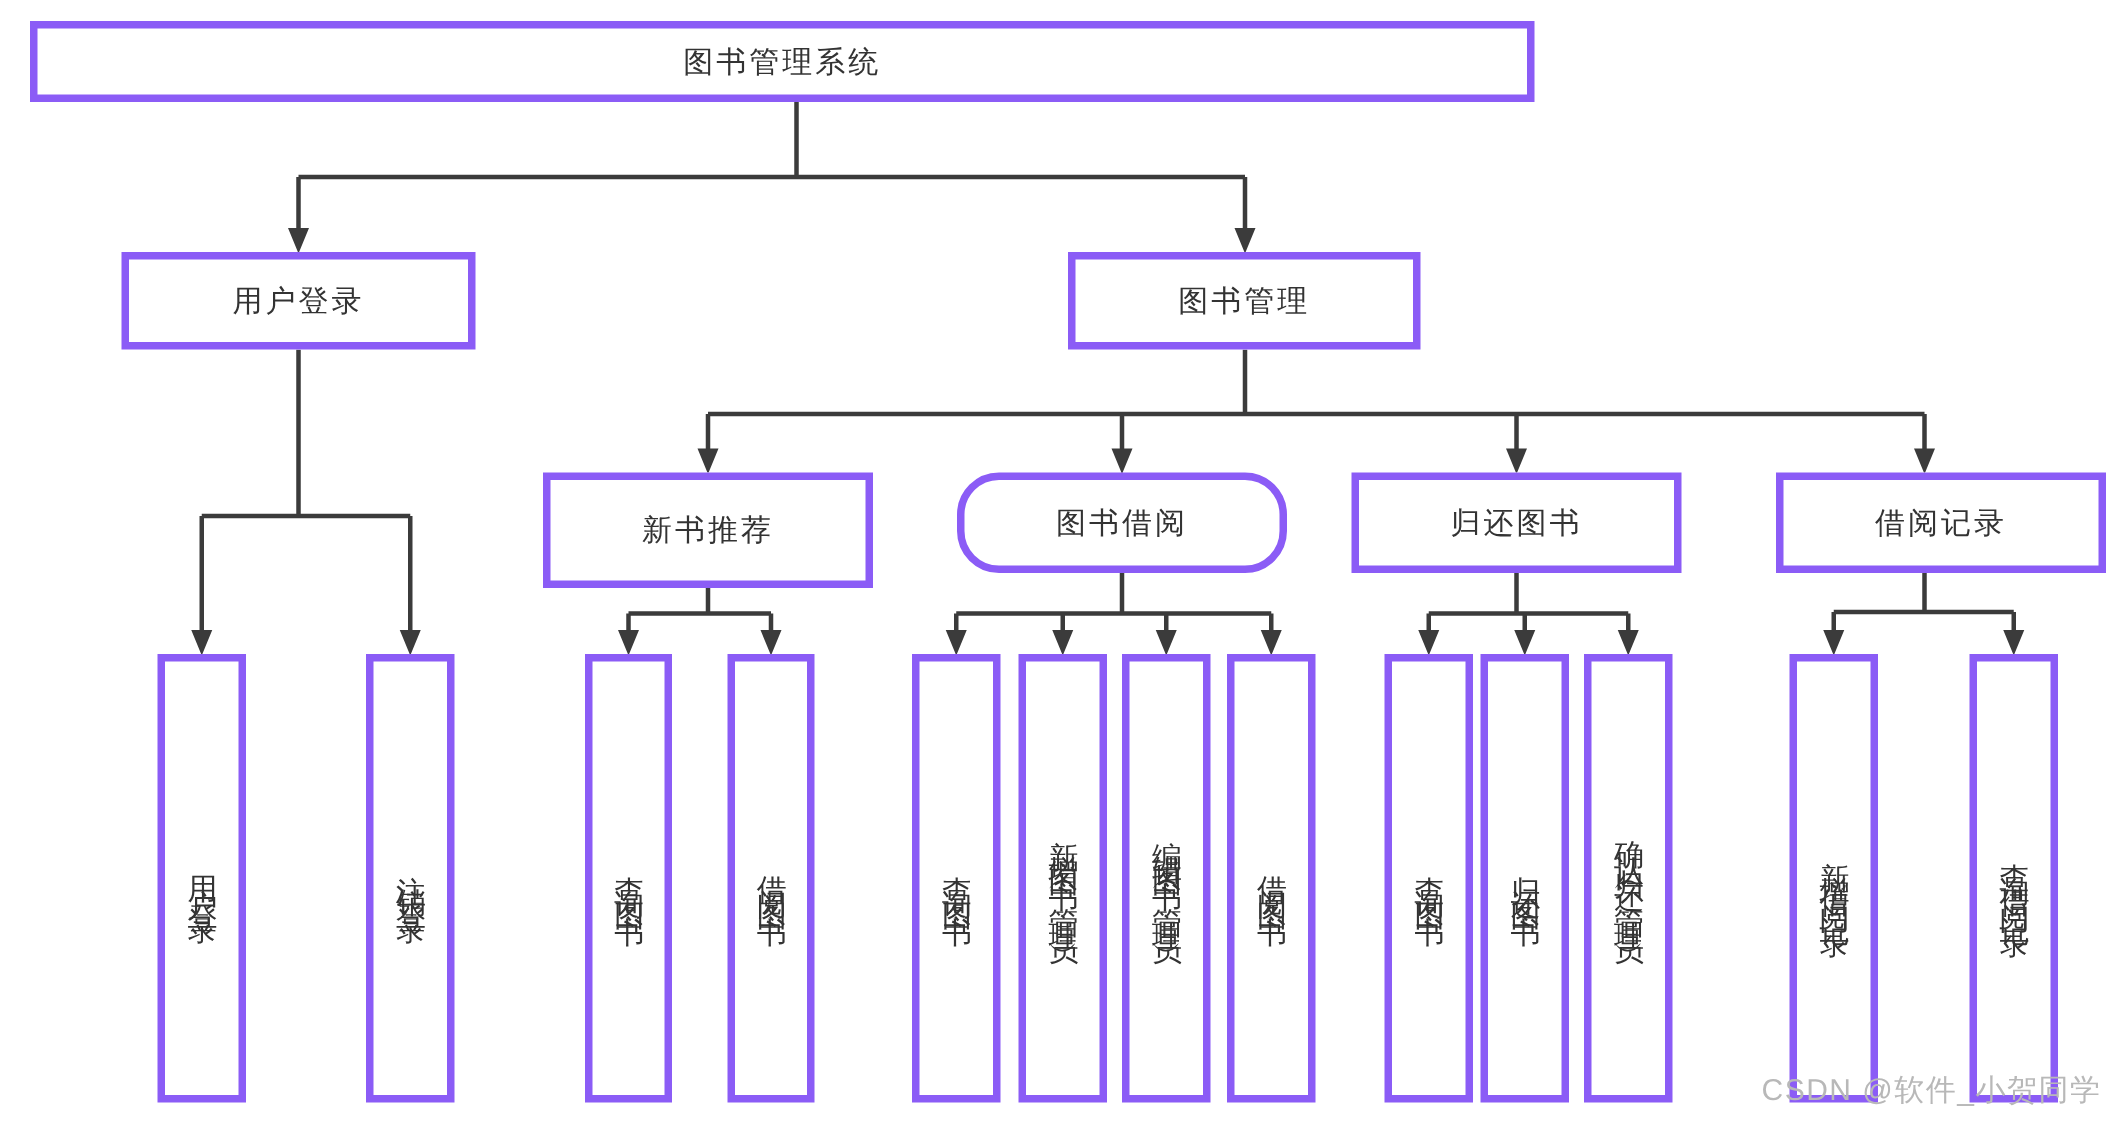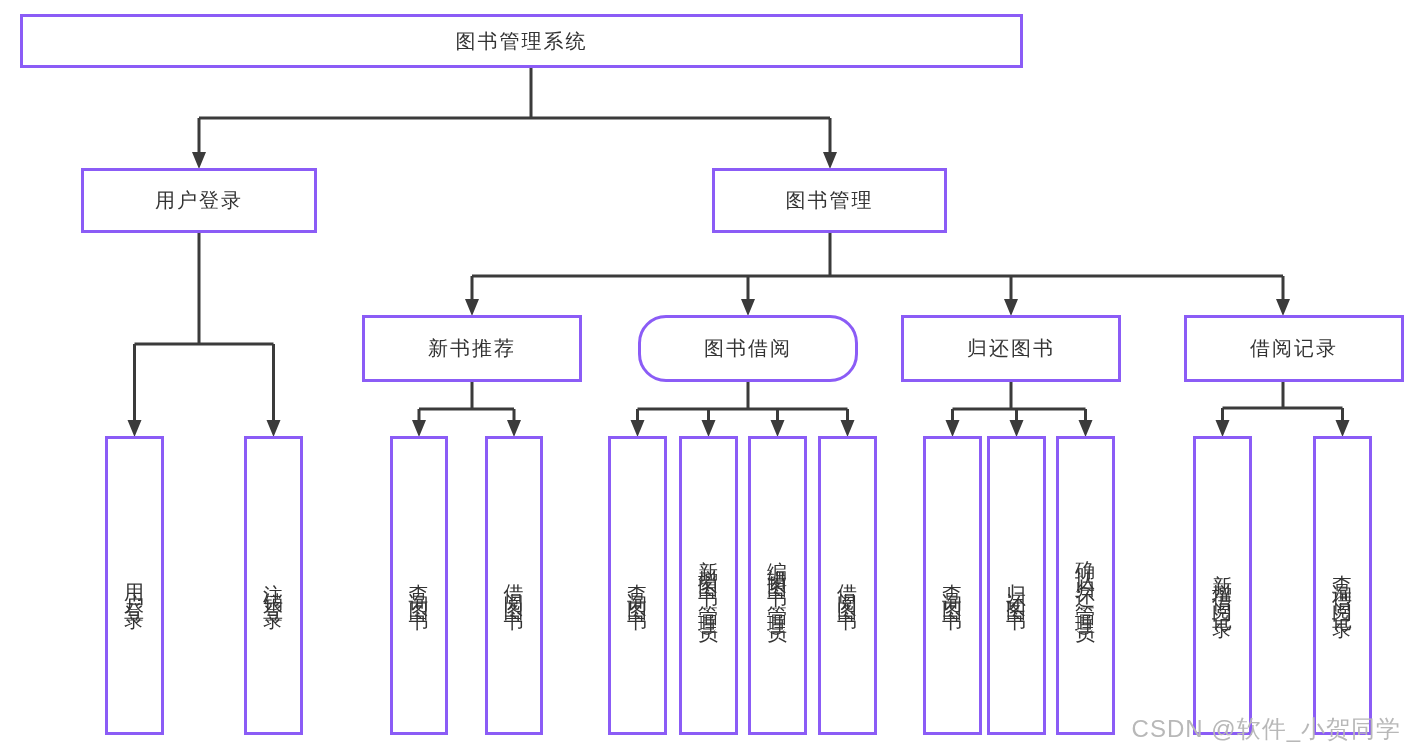--- a/index.html
+++ b/index.html
@@ -3,31 +3,31 @@
 <meta charset="utf-8">
 <style>
   html,body { margin:0; padding:0; background:#ffffff; }
   .stage {
     position:relative; width:1405px; height:747px; background:#ffffff;
     font-family:"Liberation Sans","DejaVu Sans",sans-serif; overflow:hidden;
   }
   .connectors { position:absolute; left:0; top:0; width:1405px; height:747px; }
   .hbox, .vbox {
     position:absolute; box-sizing:border-box; background:#ffffff;
-    border:3px solid #8b5cf6; display:flex; align-items:center; justify-content:center;
+    border:5px solid #8b5cf6; display:flex; align-items:center; justify-content:center;
     color:#333333; z-index:2;
   }
   .hbox { font-size:20px; letter-spacing:2px; white-space:nowrap; }
   .vbox .vtext {
     writing-mode:vertical-rl; text-orientation:mixed;
     font-size:20px; letter-spacing:9px; line-height:1; color:#333333;
   }
   .watermark {
     position:absolute; right:4px; top:713px; z-index:5;
-    font-size:24px; color:#b8b8b8; letter-spacing:1px; white-space:nowrap;
+    font-size:20px; color:#b8b8b8; letter-spacing:1px; white-space:nowrap;
   }
 </style>
 </head>
 <body>
 
 <div class="stage">
 
   <svg class="connectors" viewBox="0 0 1405 747" xmlns="http://www.w3.org/2000/svg">
 
     <path fill="none" stroke="#3b3b3b" stroke-width="3" d="M531 68 L531 118
@@ -77,21 +77,21 @@
     <span>图书管理系统</span>
   </div>
 
   <div class="hbox" style="left:81px; top:168px; width:236px; height:65px;">
     <span>用户登录</span>
   </div>
   <div class="hbox" style="left:712px; top:168px; width:235px; height:65px;justify-content:center;">
     <span>图书管理</span>
   </div>
 
-  <div class="hbox" style="left:362px; top:315px; width:220px; height:67px;">
+  <div class="hbox" style="left:362px; top:315px; width:220px; height:77px;">
     <span>新书推荐</span>
   </div>
   <div class="hbox" style="left:638px; top:315px; width:220px; height:67px;border-radius:28px;">
     <span>图书借阅</span>
   </div>
   <div class="hbox" style="left:901px; top:315px; width:220px; height:67px;">
     <span>归还图书</span>
   </div>
   <div class="hbox" style="left:1173px; top:315px; width:220px; height:67px;margin-left:11px;">
     <span>借阅记录</span>

